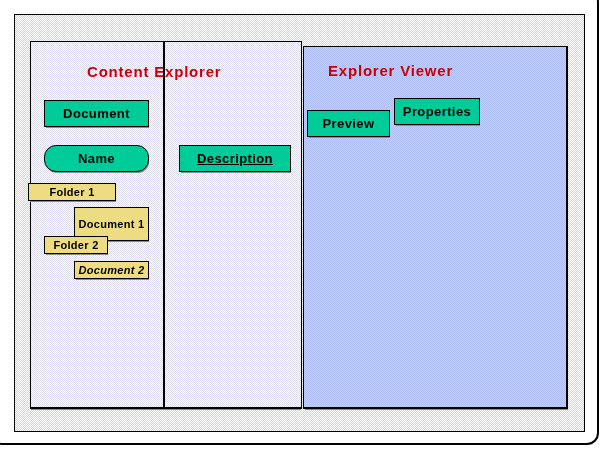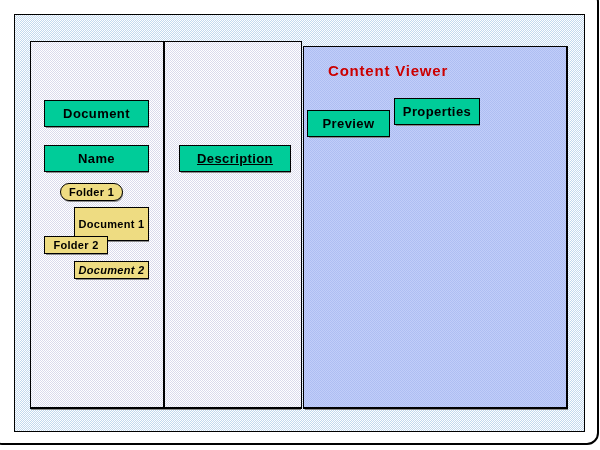--- a/index.html
+++ b/index.html
@@ -44,55 +44,56 @@
   }
   .title-explorer{left:87px;top:63px;}
   .title-viewer{left:328px;top:62px;}
   .gbtn{
     position:absolute;box-sizing:border-box;background:#00cc99;border:1px solid #000;
     display:flex;align-items:center;justify-content:center;
     font-size:13px;font-weight:bold;color:#000;letter-spacing:0.4px;white-space:nowrap;
     box-shadow:1px 2px 0 -1px #8c8c8c;
   }
   .btn-document{left:44px;top:100px;width:105px;height:27px;}
-  .btn-name{left:44px;top:145px;width:105px;height:27px;}
+  .btn-name{left:44px;top:145px;width:105px;height:27px;border-radius:12px;}
   .btn-description{left:179px;top:145px;width:112px;height:27px;text-decoration:underline;}
   .btn-preview{left:307px;top:110px;width:83px;height:27px;}
   .btn-properties{left:394px;top:98px;width:86px;height:27px;}
   .btn-versions{left:485px;top:110px;width:77px;height:27px;}
   .tbtn{
     position:absolute;box-sizing:border-box;background:#eedc82;border:1px solid #000;
     display:flex;align-items:center;justify-content:center;
     font-size:11px;font-weight:bold;color:#000;letter-spacing:0.3px;white-space:nowrap;
     box-shadow:1px 2px 0 -1px #8c8c8c;
   }
-  .btn-folder1{left:60px;top:183px;width:63px;height:18px;border-radius:9px;}
+  .btn-folder1{left:28px;top:183px;width:88px;height:18px;}
   .btn-doc1{left:74px;top:207px;width:75px;height:34px;}
   .btn-folder2{left:44px;top:236px;width:64px;height:18px;text-align:center;}
   .btn-doc2{left:74px;top:261px;width:75px;height:18px;font-style:italic;}
 </style>
 </head>
 <body>
 
 <div class="canvas">
 
   <div class="slide-bg"></div>
 
   <div class="explorer-panel"></div>
   <div class="explorer-divider"></div>
+  <div class="panel-title title-explorer">Content Explorer</div>
 
   <div class="gbtn btn-document">Document</div>
   <div class="gbtn btn-name">Name</div>
   <div class="gbtn btn-description">Description</div>
 
   <div class="tbtn btn-folder1">Folder 1</div>
   <div class="tbtn btn-doc1">Document 1</div>
   <div class="tbtn btn-folder2">Folder 2</div>
   <div class="tbtn btn-doc2">Document 2</div>
 
   <div class="viewer-panel"></div>
-  <div class="panel-title title-viewer">Content Viewer</div>
+  <div class="panel-title title-viewer">Explorer Viewer</div>
 
   <div class="gbtn btn-preview">Preview</div>
   <div class="gbtn btn-properties">Properties</div>
 
   <div class="page-frame"></div>
 </div>
 
 </body></html>

